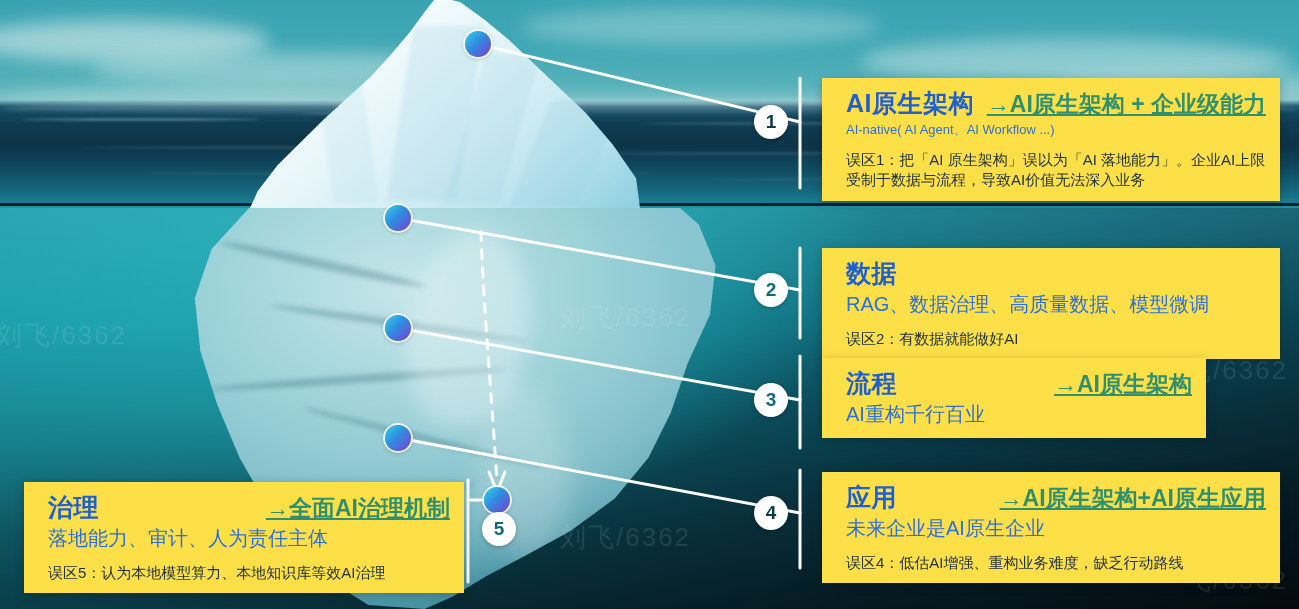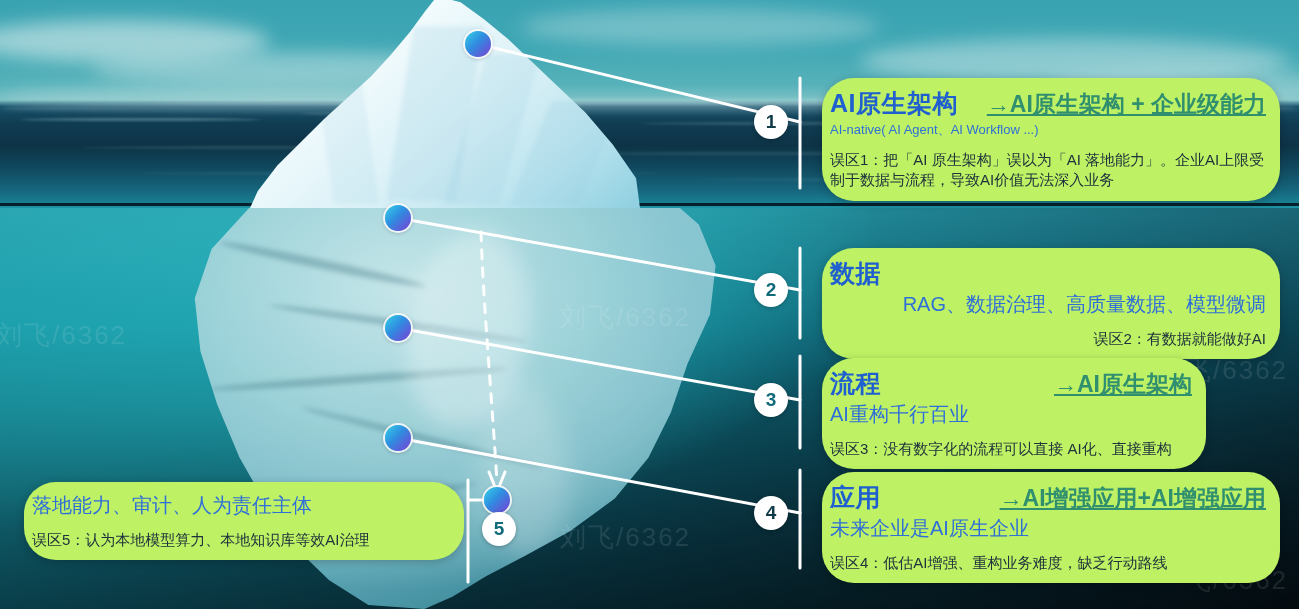--- a/index.html
+++ b/index.html
@@ -143,24 +143,23 @@
     display:flex; align-items:center; justify-content:center;
     font-size:19px; font-weight:700;
     box-shadow:0 1px 4px rgba(0,0,0,.25);
     font-family:"Liberation Sans",sans-serif;
   }
   .num.dark { color:#123b48; }
 
   
   .card {
     position:absolute;
-    background:#bef264;
-    padding:9px 14px 10px 8px;
+    background:#fde047;
+    padding:9px 14px 10px 24px;
     box-shadow:0 2px 10px rgba(0,0,0,.22);
-    border-radius:32px;
   }
   .card .row1 {
     display:flex; align-items:baseline; justify-content:space-between;
     gap:10px; white-space:nowrap;
   }
   .card .ttl {
     color:#1f5fd0; font-weight:700; font-size:25px; letter-spacing:.5px;
   }
   .card .arrow {
     color:#2f8f6e; font-weight:700; font-size:23px;text-decoration:underline;
@@ -265,44 +264,47 @@
 
   <div class="card wrap" style="left:822px; top:78px; width:458px;">
     <div class="row1">
       <span class="ttl">AI原生架构</span>
       <span class="arrow">→AI原生架构 + 企业级能力</span>
     </div>
     <div class="sub" style="font-size:13px;">AI-native( AI Agent、AI Workflow ...)</div>
     <div class="note">误区1：把「AI 原生架构」误以为「AI 落地能力」。企业AI上限受制于数据与流程，导致AI价值无法深入业务</div>
   </div>
 
-  <div class="card" style="left:822px; top:248px; width:458px;text-align:right;">
+  <div class="card" style="left:822px; top:248px; width:458px;">
     <div class="row1">
       <span class="ttl">数据</span>
     </div>
     <div class="sub">RAG、数据治理、高质量数据、模型微调</div>
     <div class="note">误区2：有数据就能做好AI</div>
   </div>
 
   <div class="card" style="left:822px; top:358px; width:384px;">
     <div class="row1">
       <span class="ttl">流程</span>
       <span class="arrow">→AI原生架构</span>
     </div>
     <div class="sub">AI重构千行百业</div>
-    <div class="note">误区3：没有数字化的流程可以直接 AI化、直接重构</div>
   </div>
 
   <div class="card" style="left:822px; top:472px; width:458px;">
     <div class="row1">
       <span class="ttl">应用</span>
-      <span class="arrow">→AI增强应用+AI增强应用</span>
+      <span class="arrow">→AI原生架构+AI原生应用</span>
     </div>
     <div class="sub">未来企业是AI原生企业</div>
     <div class="note">误区4：低估AI增强、重构业务难度，缺乏行动路线</div>
   </div>
 
   <div class="card" style="left:24px; top:482px; width:440px;">
+    <div class="row1">
+      <span class="ttl">治理</span>
+      <span class="arrow">→全面AI治理机制</span>
+    </div>
     <div class="sub">落地能力、审计、人为责任主体</div>
     <div class="note">误区5：认为本地模型算力、本地知识库等效AI治理</div>
   </div>
 
 </div>
 
 </body></html>

